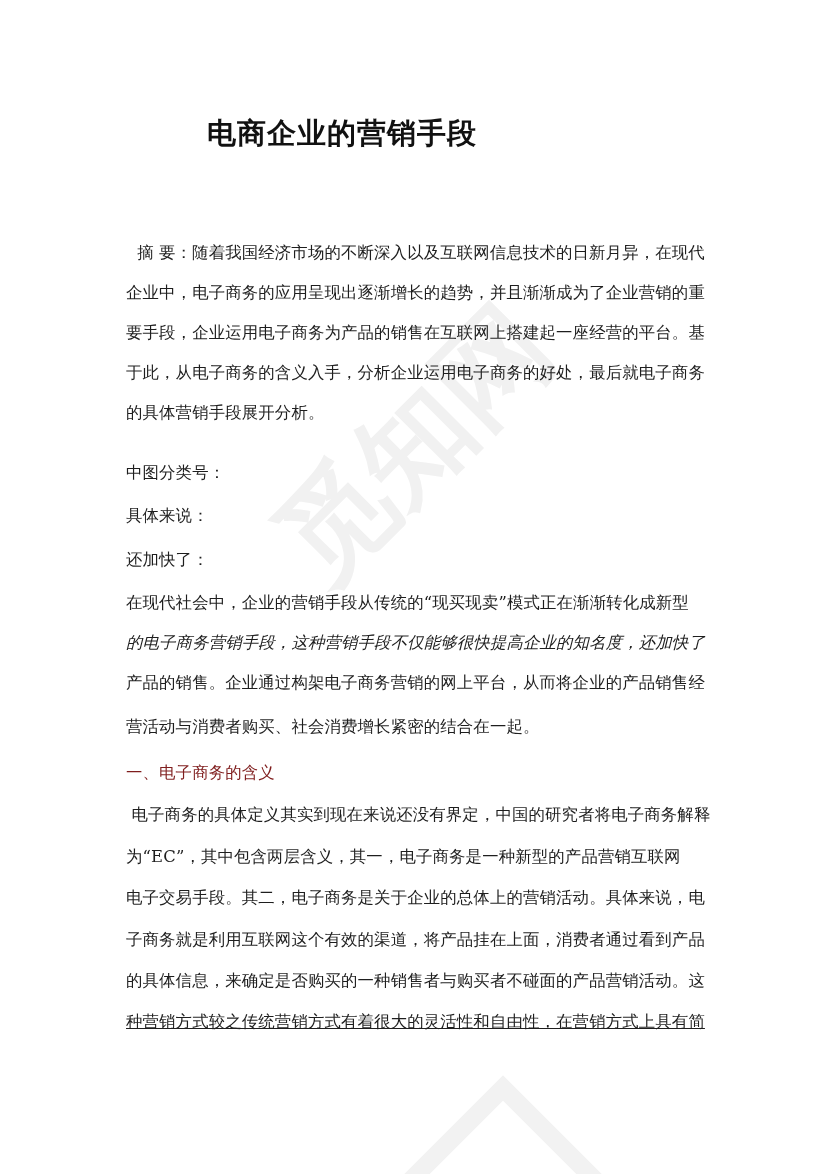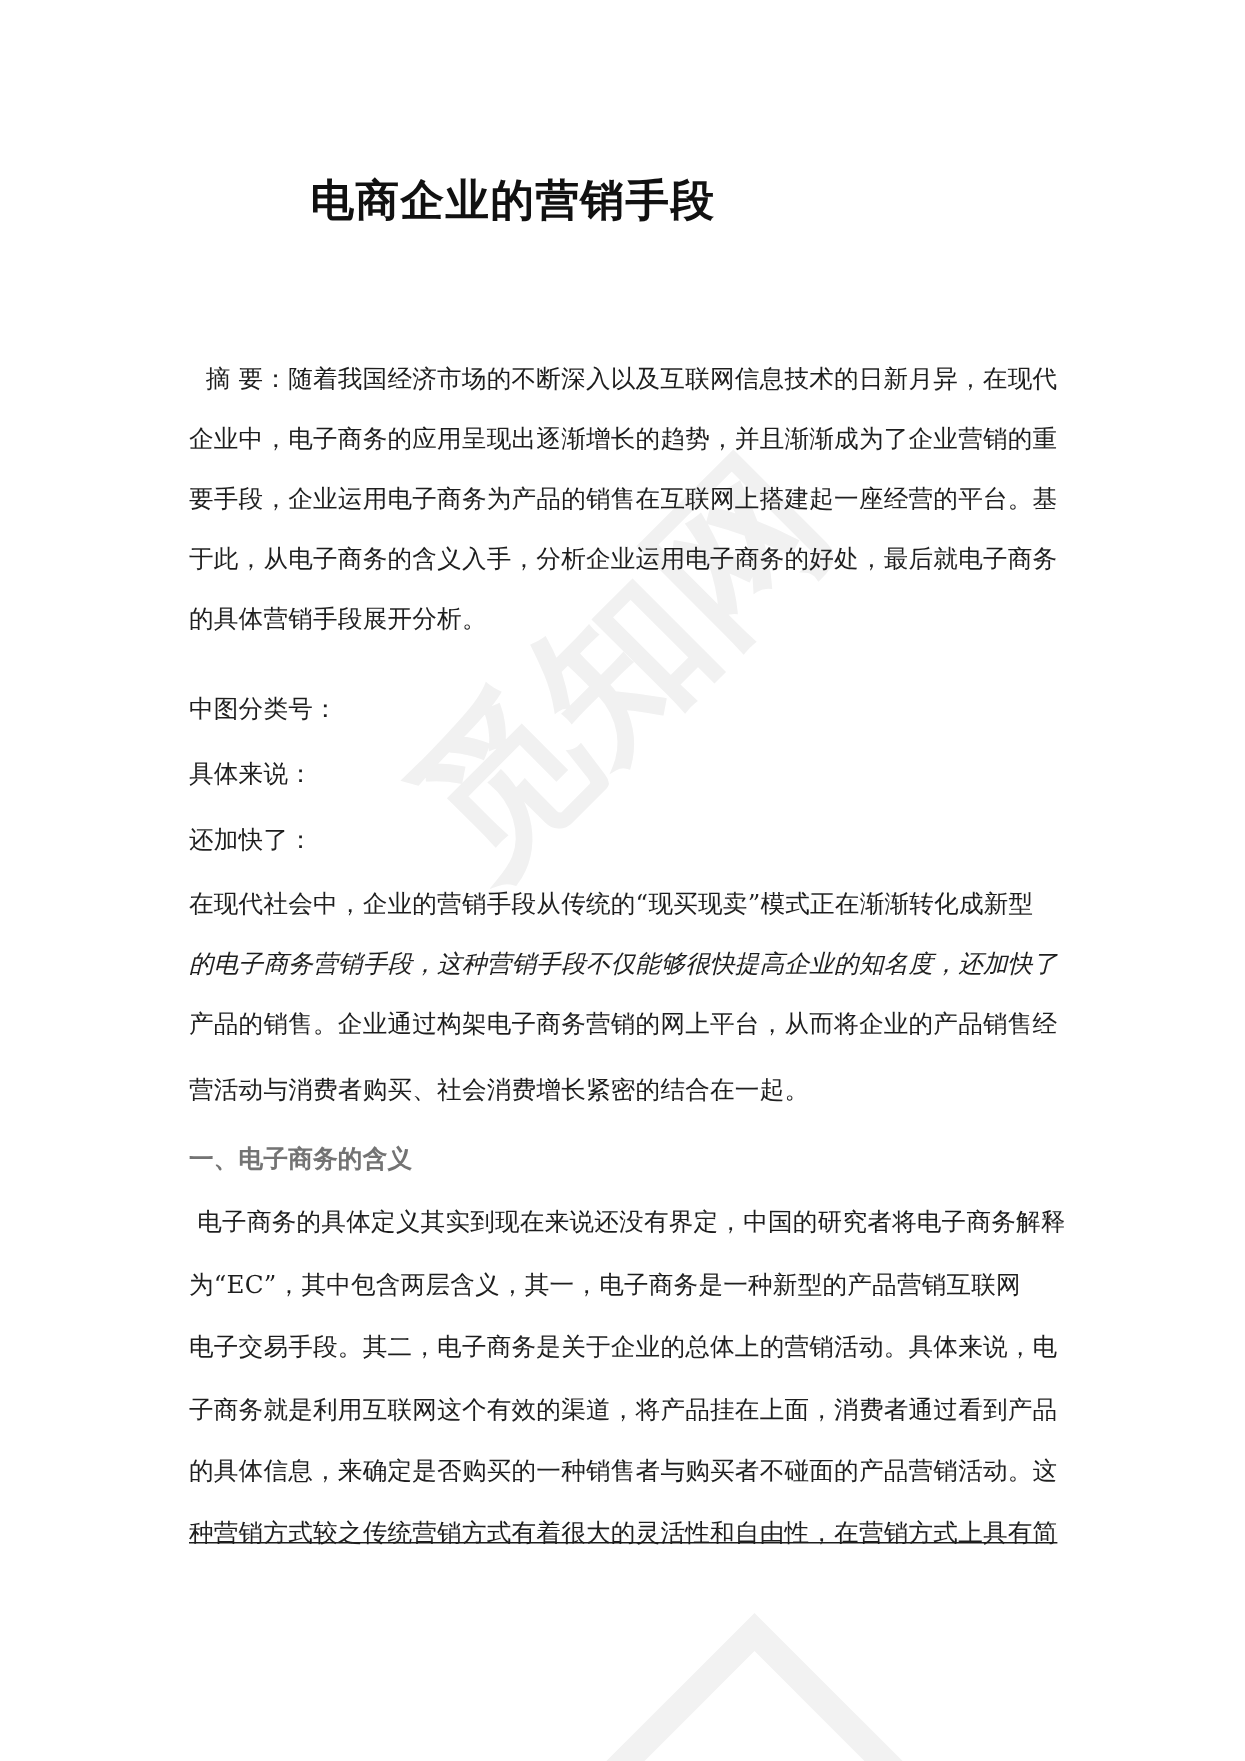--- a/index.html
+++ b/index.html
@@ -3,21 +3,21 @@
   <meta charset="utf-8">
   <style>
     html, body { margin: 0; padding: 0; background: #ffffff; }
     body { width: 830px; height: 1174px; position: relative; overflow: hidden;
       font-family: "DejaVu Serif", "Liberation Serif", serif; color: #1a1a1a; }
     .page { position: absolute; left: 0; top: 0; width: 830px; height: 1174px; }
     .title { position: absolute; left: 0; width: 684px; top: 114px; text-align: center;
       font-size: 29px; font-weight: bold; letter-spacing: 1px; color: #111; }
     .line { position: absolute; left: 126px; width: 590px; font-size: 16.4px; white-space: nowrap;
       letter-spacing: 0.15px; line-height: 20px; color: #1e1e1e; }
-    .heading { font-weight: bold; color: #737373; }
+    .heading { font-weight: normal; color: #7f1d1d; }
     .watermark { position: absolute; color: #f1f1f1; font-weight: bold; font-family: "DejaVu Sans", sans-serif;
       font-size: 110px; transform: rotate(-45deg); pointer-events: none; z-index: 0; white-space: nowrap; }
     .wm-diamond { position: absolute; width: 180px; height: 180px; border: 18px solid #f2f2f2;
       transform: rotate(45deg); z-index: 0; }
     .content { position: relative; z-index: 1; }
   </style>
 </head>
 <body>
 
 <div class="page">

